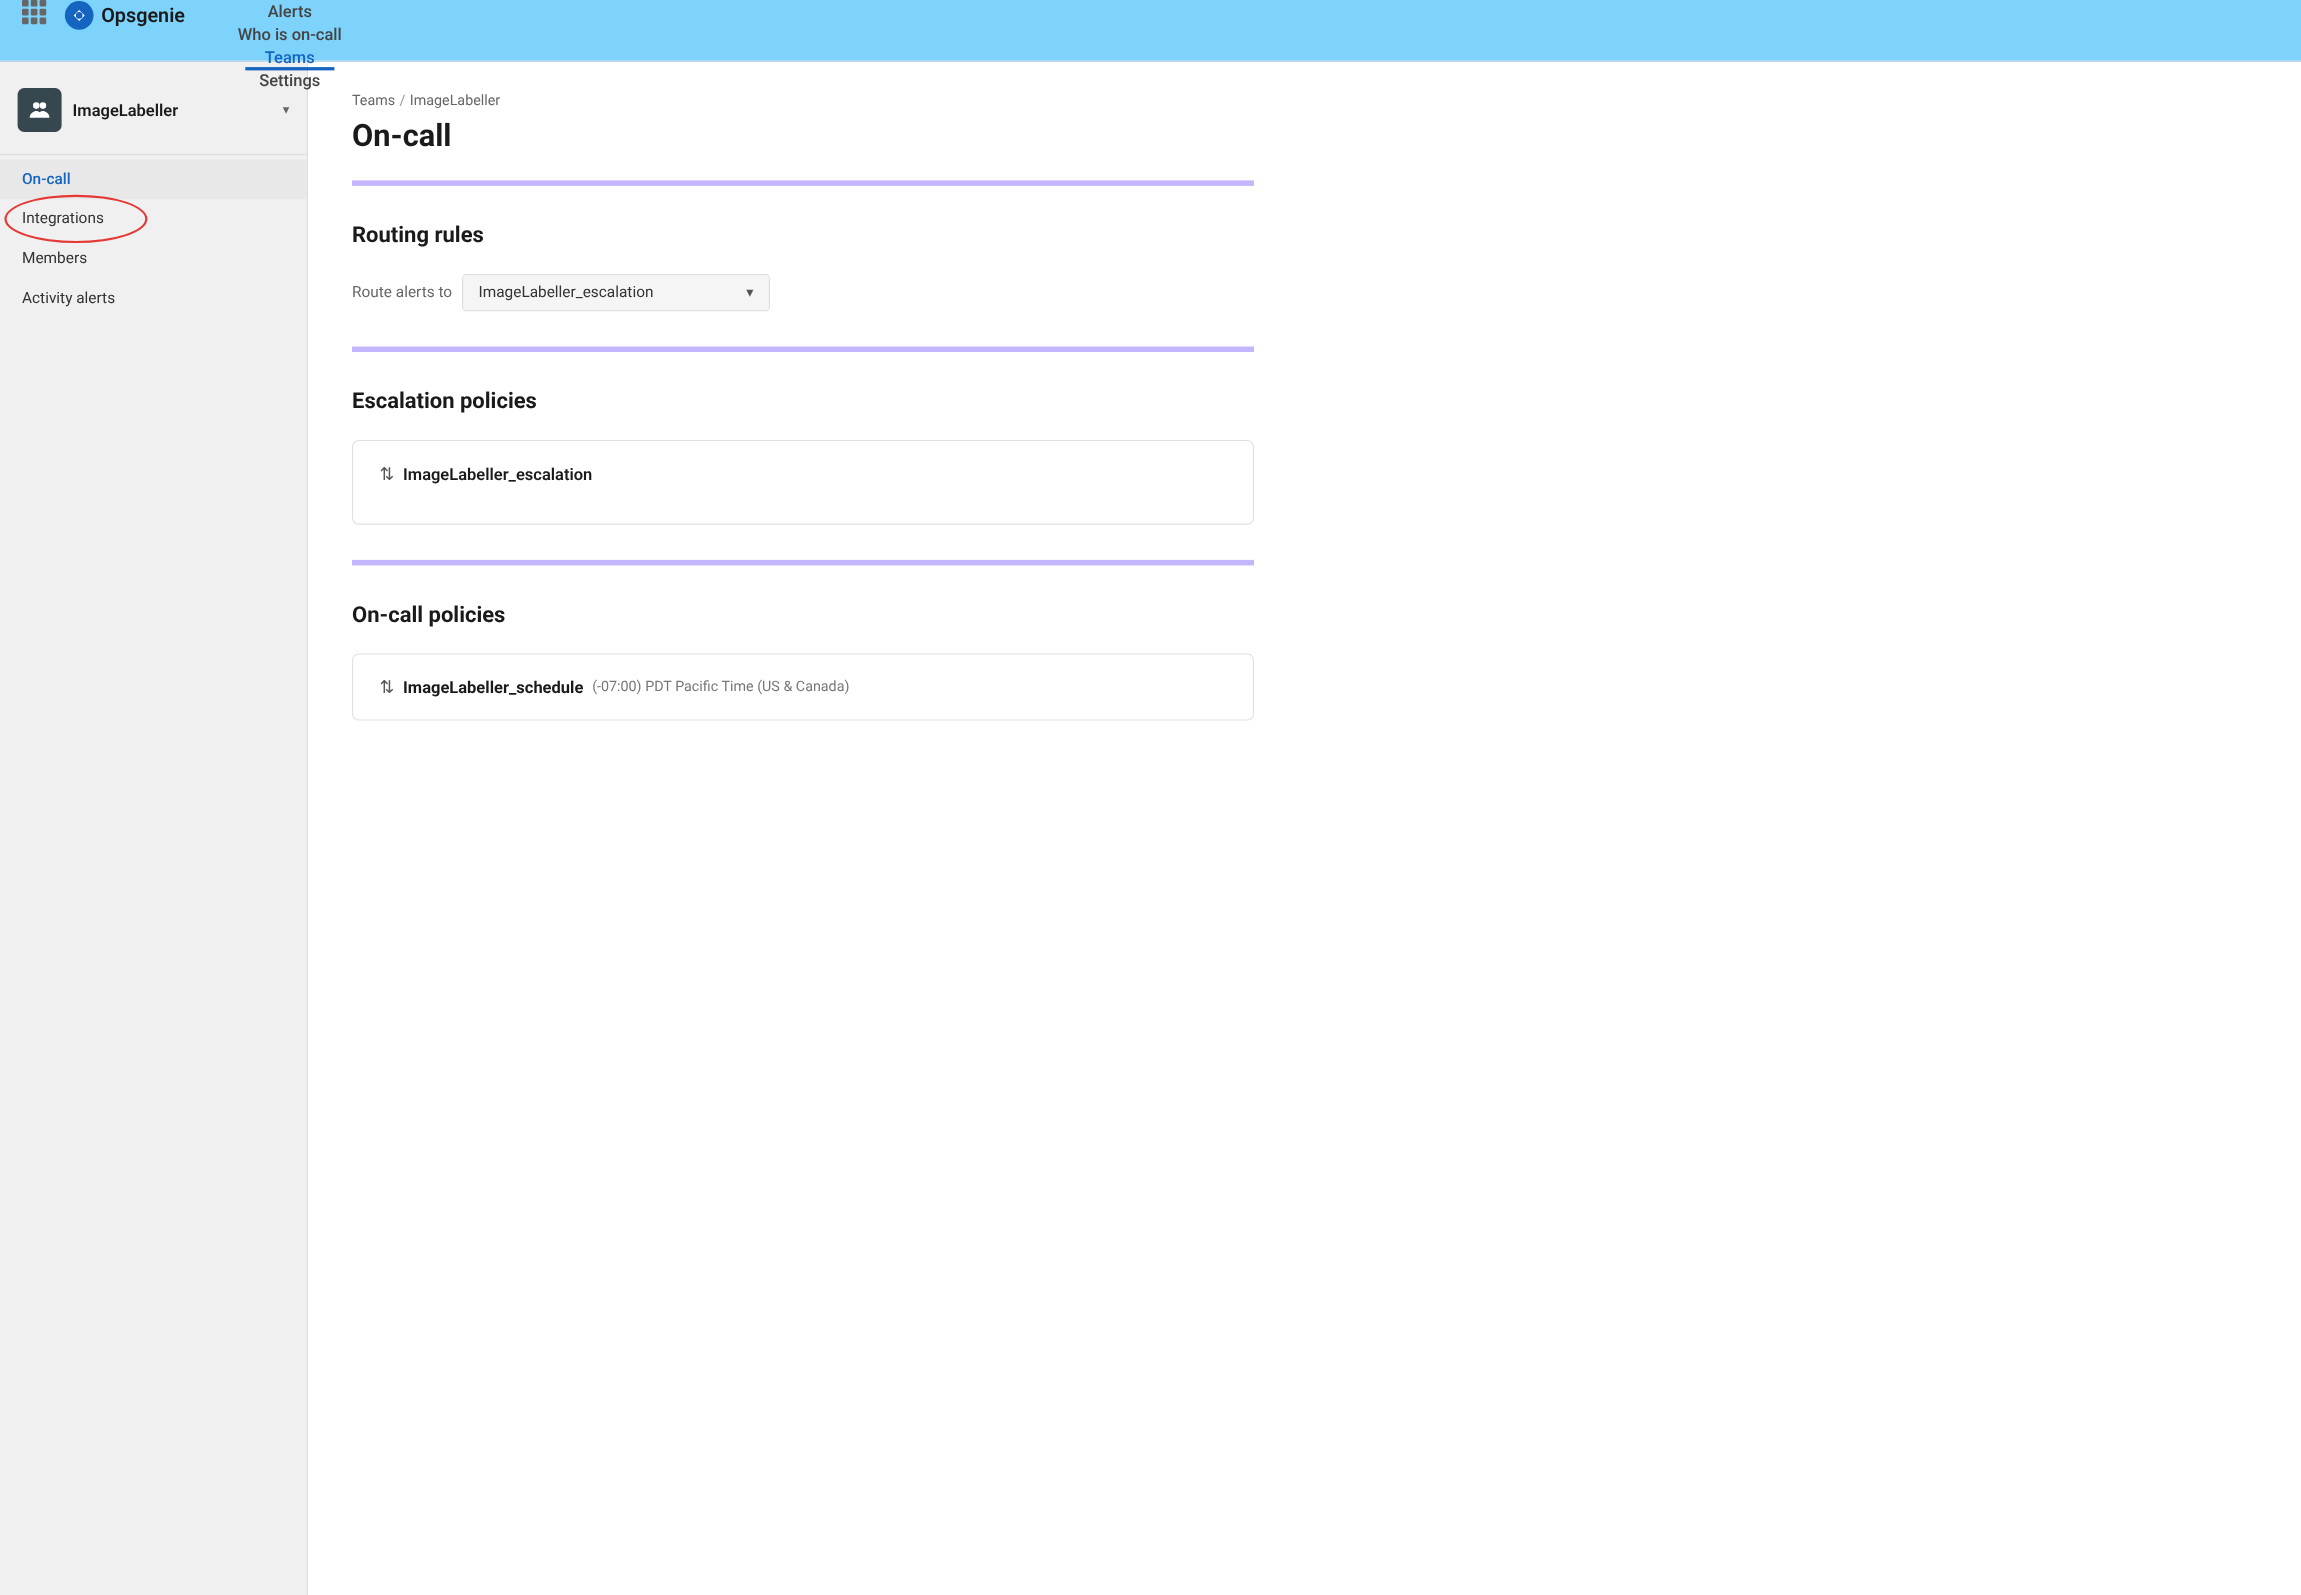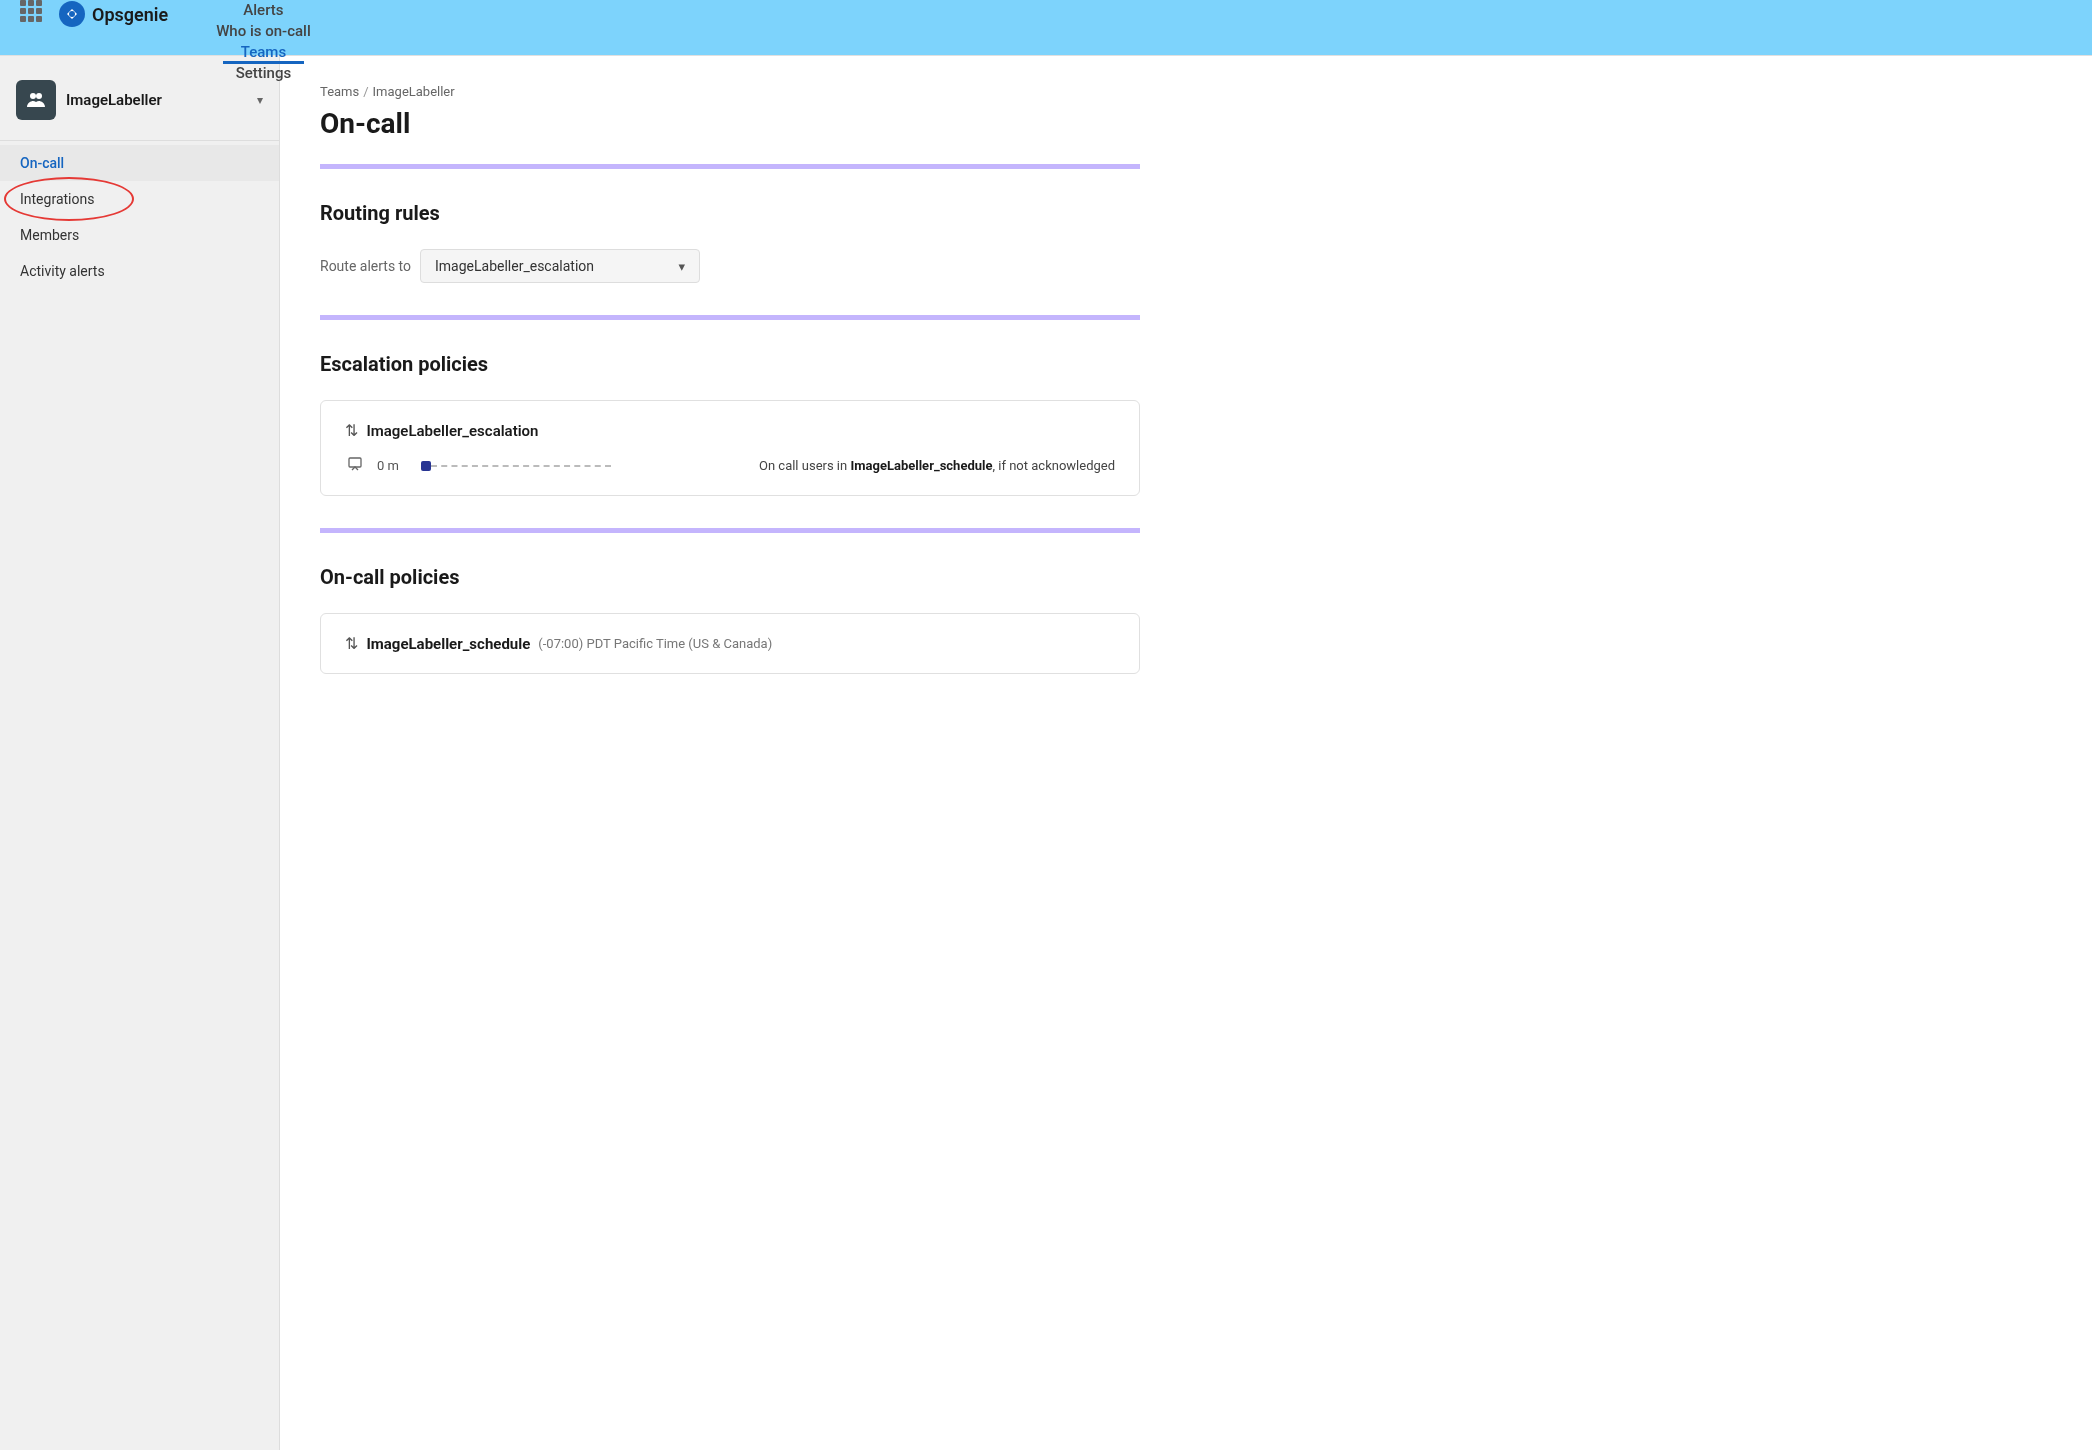--- a/index.html
+++ b/index.html
@@ -414,36 +414,20 @@
 
       <div class="section">
         <h2 class="section-title">Escalation policies</h2>
 
         <div class="policy-card">
           <div class="policy-header">
             <span class="policy-icon">⇅</span>
             <span class="policy-name">ImageLabeller_escalation</span>
           </div>
 
-          <div class="policy-row">
-            <span class="policy-row-icon">
-              <svg width="16" height="16" viewBox="0 0 16 16" fill="none">
-                <rect x="2" y="2" width="12" height="9" rx="1" stroke="#666" stroke-width="1.3" fill="none"></rect>
-                <path d="M5 14 L8 11 L11 14" stroke="#666" stroke-width="1.3" fill="none"></path>
-              </svg>
-            </span>
-            <span class="policy-time">0 m</span>
-            <div class="policy-bar-container">
-              <div class="policy-bar-dot"></div>
-              <div class="policy-bar-dashed-left"></div>
-            </div>
-            <span class="policy-desc">
-              On call users in <strong>ImageLabeller_schedule</strong>, if not acknowledged
-            </span>
-          </div>
 
         </div>
       </div>
 
       <div class="section">
         <h2 class="section-title">On-call policies</h2>
 
         <div class="schedule-card">
           <div class="schedule-header">
             <span class="schedule-icon">⇅</span>

